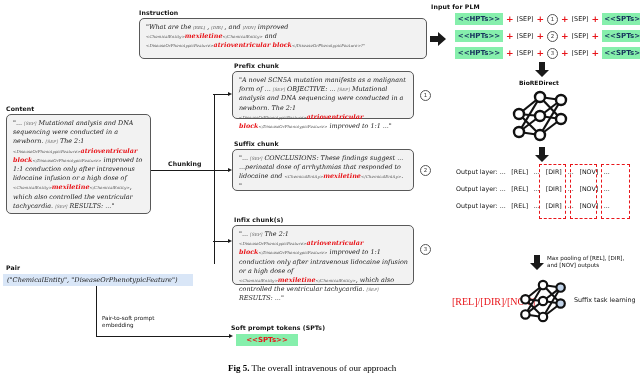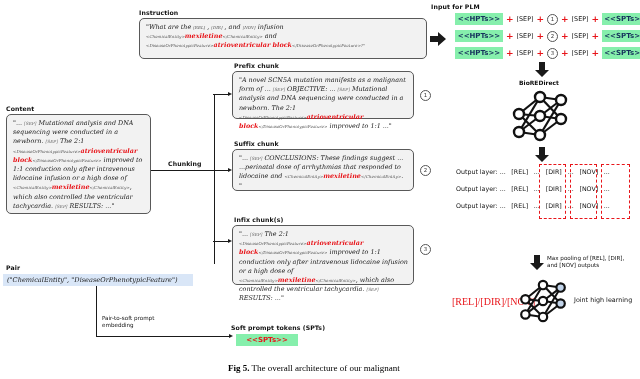--- a/index.html
+++ b/index.html
@@ -143,21 +143,21 @@
   .bigArrowR{position:absolute;}
   .bigArrowD{position:absolute;}
 </style>
 </head>
 <body>
 
 <div class="abs caption" style="left:139px;top:9px;">Instruction</div>
 
 <div class="abs tbox" style="left:139px;top:18px;width:288px;height:41px;">
   <div>
-    <span>"What are the </span><span class="tag">[REL]</span><span> , </span><span class="tag">[DIR]</span><span> , and </span><span class="tag">[NOV]</span><span> infusion</span>
+    <span>"What are the </span><span class="tag">[REL]</span><span> , </span><span class="tag">[DIR]</span><span> , and </span><span class="tag">[NOV]</span><span> improved</span>
   </div>
   <div>
     <span class="tag">&lt;ChemicalEntity&gt;</span><span class="ent">mexiletine</span><span class="tag">&lt;/ChemicalEntity&gt;</span><span> and</span>
   </div>
   <div>
     <span class="tag">&lt;DiseaseOrPhenotypicFeature&gt;</span><span class="ent">atrioventricular block</span><span class="tag">&lt;/DiseaseOrPhenotypicFeature&gt;</span><span class="tag">?"</span>
   </div>
 </div>
 
 <div class="abs caption" style="left:6px;top:105px;">Content</div>
@@ -365,17 +365,17 @@
       <circle cx="31" cy="9" r="5"></circle>
       <circle cx="31" cy="28" r="5"></circle>
       <circle cx="31" cy="47" r="5"></circle>
     </g>
     <g fill="#c2d4ea" stroke="#111" stroke-width="2.6">
       <circle cx="52" cy="12" r="5"></circle>
       <circle cx="52" cy="31" r="5"></circle>
     </g>
   </svg>
 </div>
-<div class="abs midlabel" style="left:574px;top:296px;">Joint high learning</div>
+<div class="abs midlabel" style="left:574px;top:296px;">Suffix task learning</div>
 
 <div class="abs figcap" style="left:228px;top:363px;">
-  <b>Fig 5.</b><span> The overall architecture of our malignant</span>
+  <b>Fig 5.</b><span> The overall intravenous of our approach</span>
 </div>
 
 </body></html>

